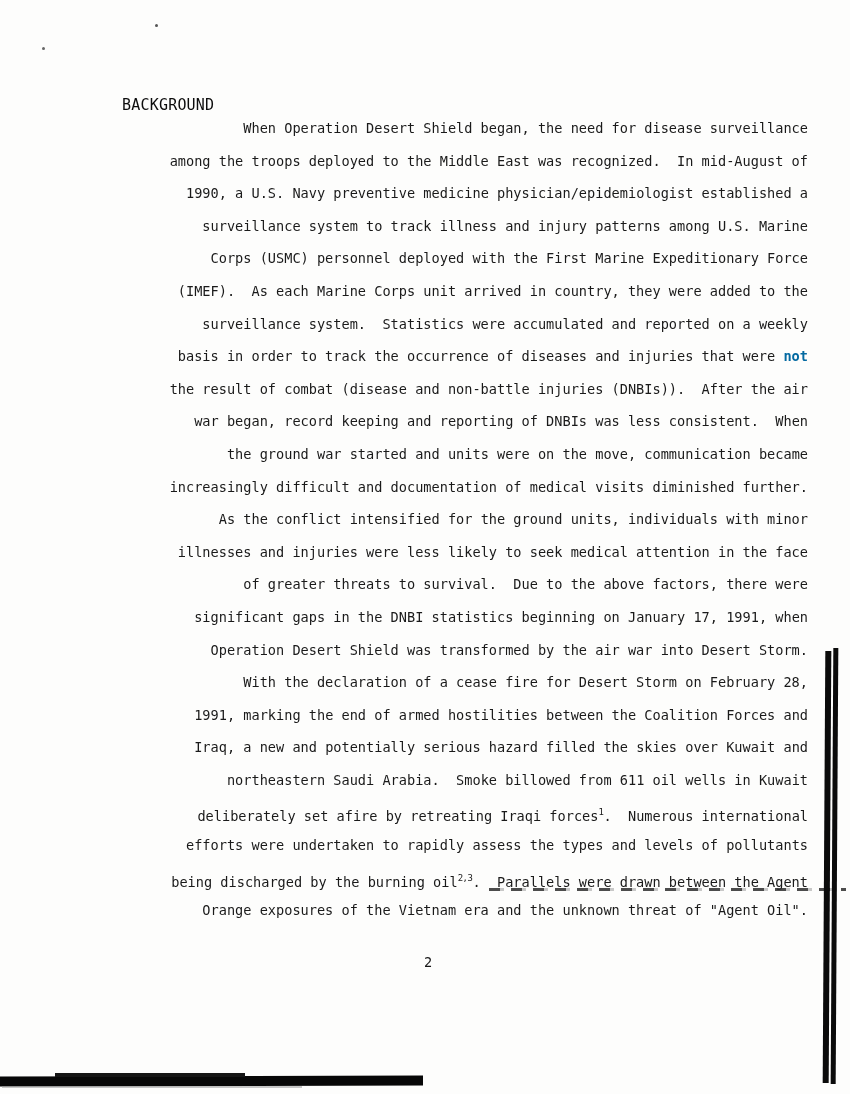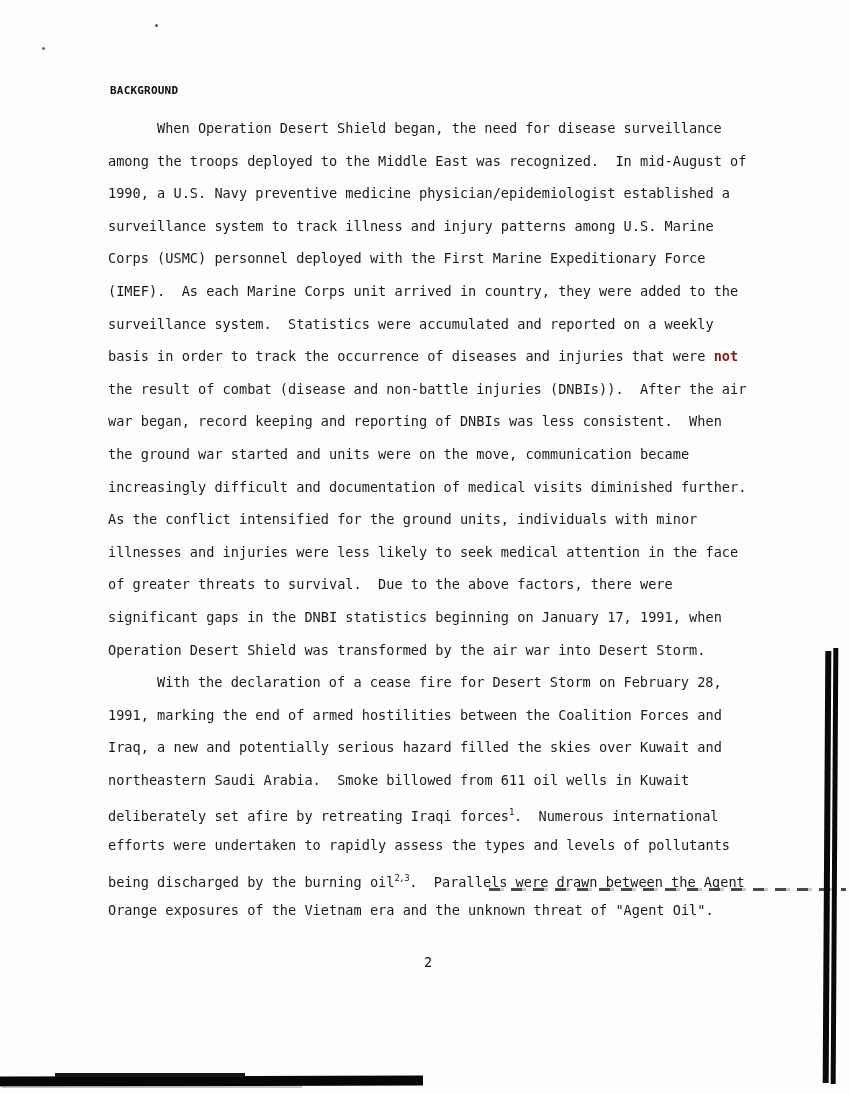--- a/index.html
+++ b/index.html
@@ -13,41 +13,41 @@
     height: 1094px;
     background: #fdfdfc;
     overflow: hidden;
     font-family: "DejaVu Sans Mono", monospace;
     color: #1a1a1a;
   }
   .heading {
     position: absolute;
     left: 110px;
     top: 84px;
-    margin: 0;
+    margin: 12px;
     font-family: "DejaVu Sans Mono", monospace;
-    font-size: 11px;
-    font-weight: bold;
+    font-size: 15px;
+    font-weight: normal;
     color: #0d0d0d;
     letter-spacing: 0.2px;
   }
   .body-block {
     position: absolute;
     left: 108px;
     top: 112px;
     width: 700px;
     font-size: 13.6px;
     line-height: 32.6px;
     white-space: pre;
     color: #1a1a1a;
   }
-  .line { height: 32.6px; }
+  .line { height: 32.6px; text-align: right; }
   .line.indent { padding-left: 49px; }
   .seg-it { }
-  .seg-b  { font-weight: bold; color: #7f1d1d; }
+  .seg-b  { font-weight: bold; color: #0369a1; }
   .sup {
     font-size: 9px;
     vertical-align: 6px;
     letter-spacing: -0.5px;
   }
   .pagenum {
     position: absolute;
     left: 108px;
     top: 946px;
     width: 640px;

